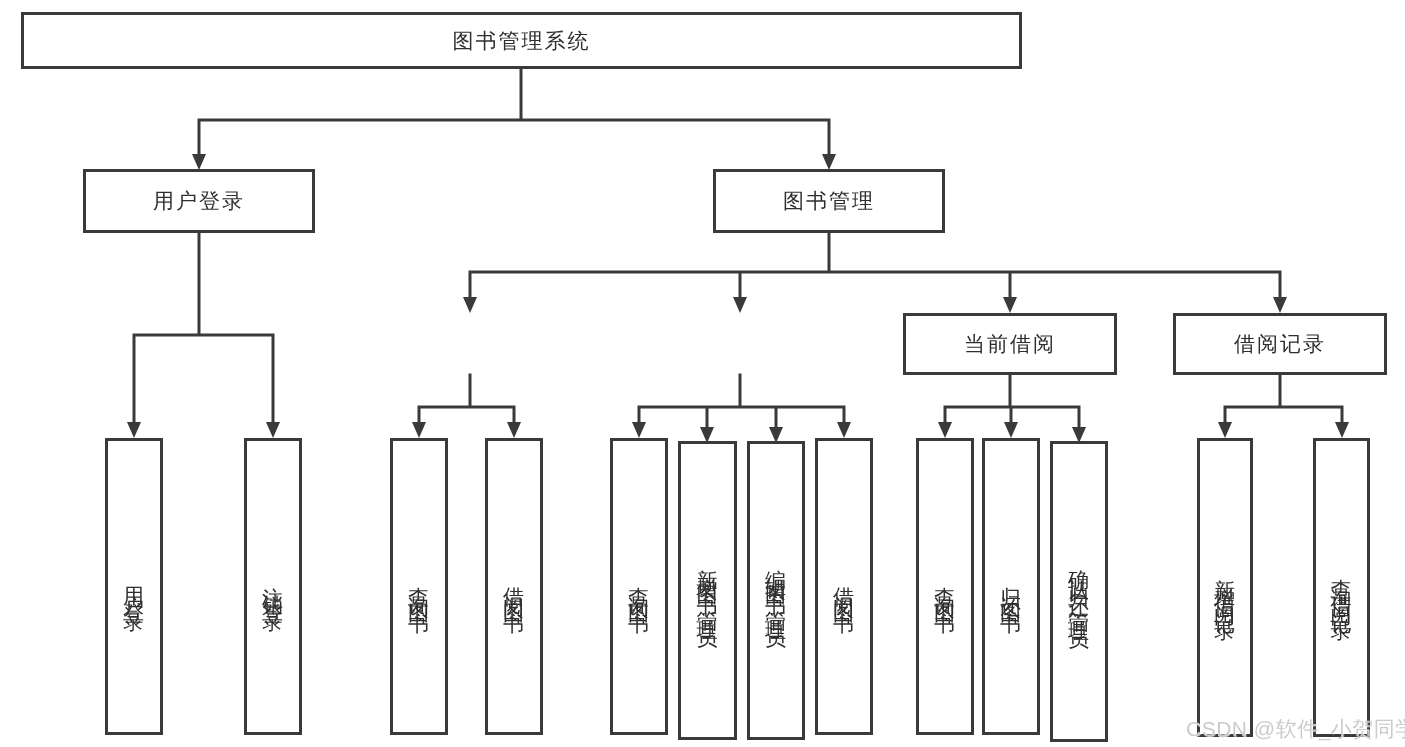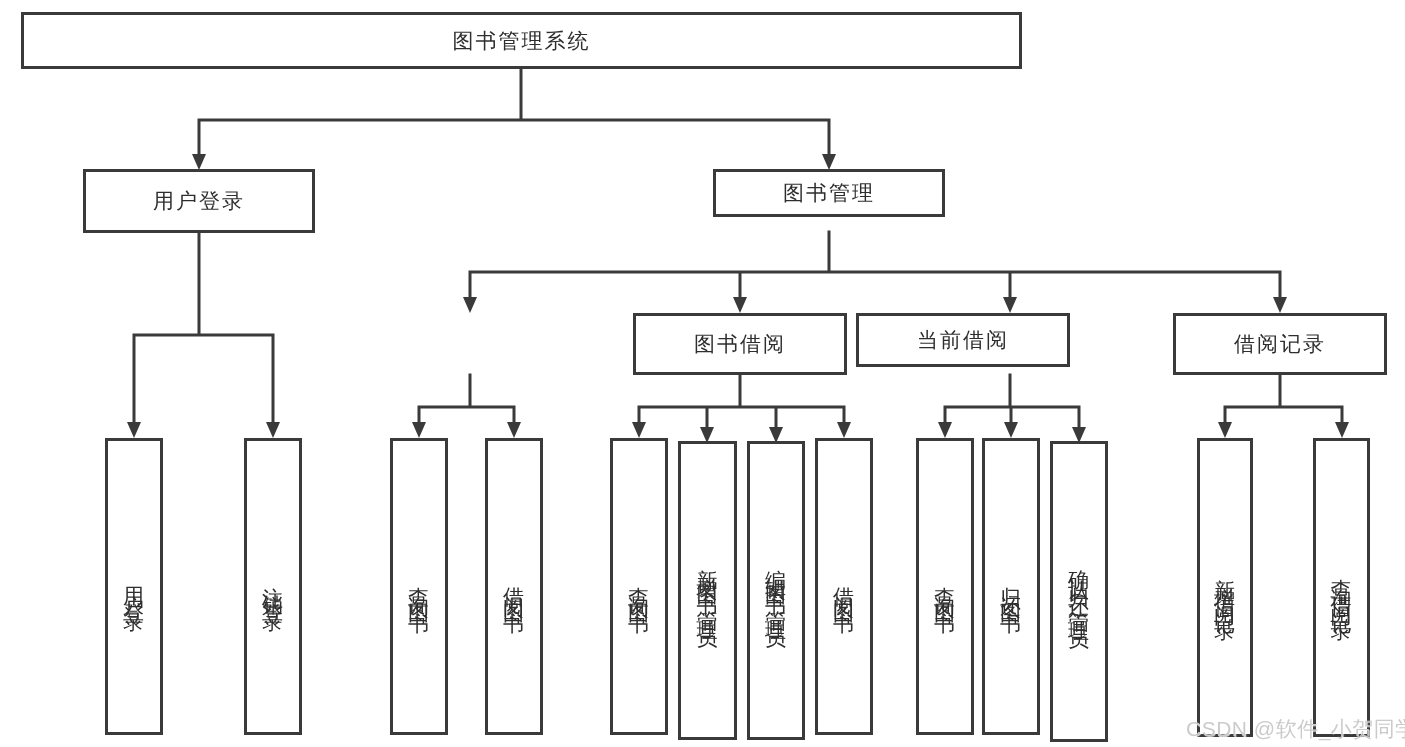--- a/index.html
+++ b/index.html
@@ -78,28 +78,25 @@
     <polygon points="1335,422 1349,422 1342,438"></polygon>
   </svg>
 
   <div class="hbox" style="left:21px;top:12px;width:1001px;height:57px">
     <span>图书管理系统</span>
   </div>
 
   <div class="hbox" style="left:83px;top:169px;width:232px;height:64px">
     <span>用户登录</span>
   </div>
-  <div class="hbox" style="left:713px;top:169px;width:232px;height:48px">
+  <div class="hbox" style="left:713px;top:169px;width:232px;height:64px">
     <span>图书管理</span>
   </div>
 
-  <div class="hbox" style="left:633px;top:313px;width:214px;height:62px">
-    <span>图书借阅</span>
-  </div>
-  <div class="hbox" style="left:856px;top:313px;width:214px;height:54px">
+  <div class="hbox" style="left:903px;top:313px;width:214px;height:62px">
     <span>当前借阅</span>
   </div>
   <div class="hbox" style="left:1173px;top:313px;width:214px;height:62px">
     <span>借阅记录</span>
   </div>
 
   <div class="vbox" style="left:105px;top:438px;width:58px;height:297px">
     <span>用户登录</span>
   </div>
   <div class="vbox" style="left:244px;top:438px;width:58px;height:297px">

